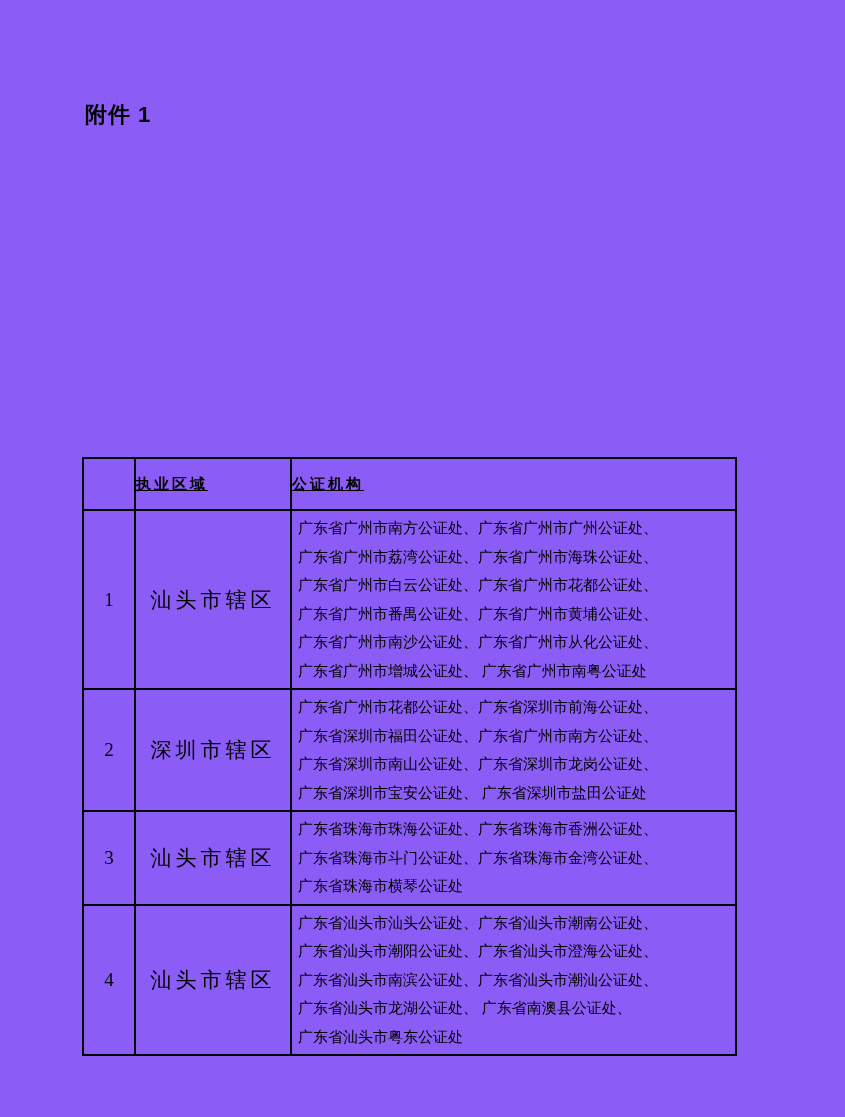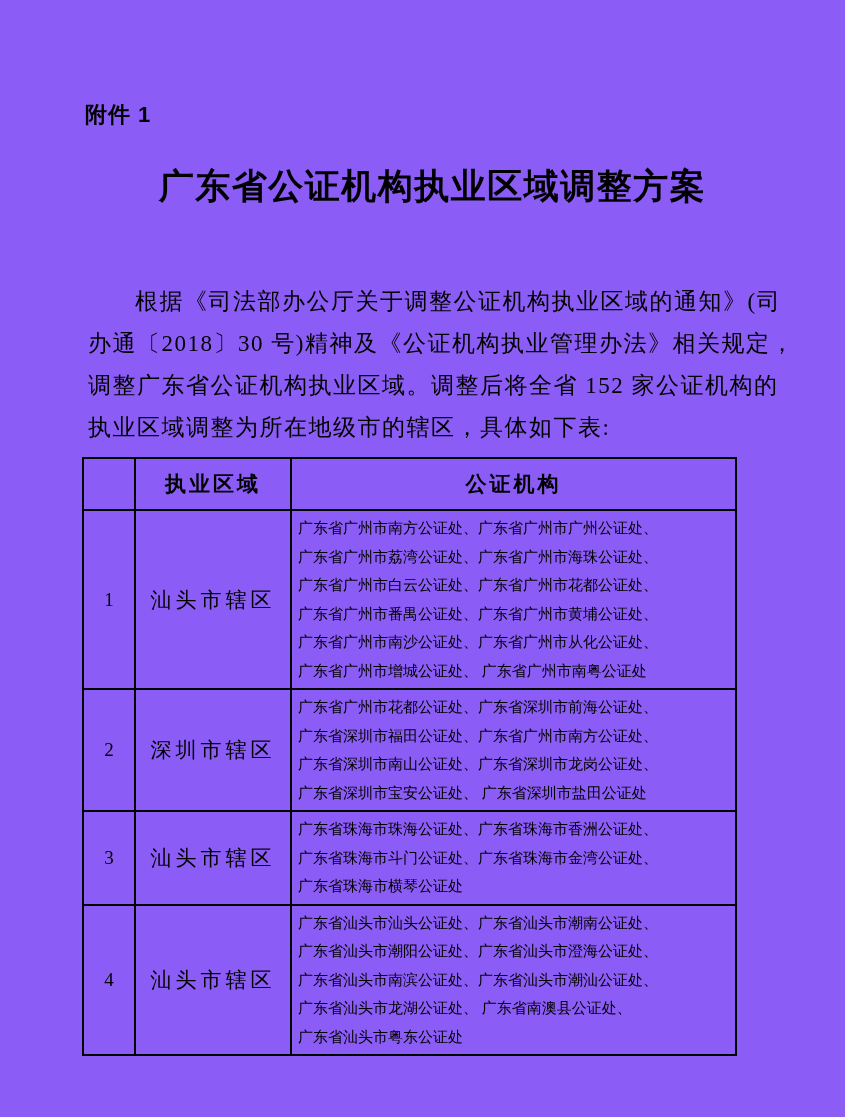--- a/index.html
+++ b/index.html
@@ -62,24 +62,25 @@
   .doc-table col.c-no     { width: 52px; }
   .doc-table col.c-region { width: 156px; }
   .doc-table col.c-organ  { width: 445px; }
   .doc-table th, .doc-table td {
     border: 2px solid #000000;
     padding: 0;
     vertical-align: middle;
   }
   .doc-table th {
     height: 50px;
-    font-size: 21px;
+    font-size: 15px;
     font-weight: bold;
     letter-spacing: 3px;
-    text-align: center;
+    text-align: left;
+    text-decoration: underline;
   }
   .cell-no {
     text-align: center;
     font-size: 19px;
   }
   .cell-region {
     text-align: center;
     font-size: 21px;
     letter-spacing: 4px;
   }
@@ -93,28 +94,21 @@
     white-space: nowrap;
   }
 </style>
 </head>
 <body>
 
 <div class="page">
 
   <div class="attachment-label">附件 1</div>
 
-  <div class="doc-title">广东省公证机构执业区域调整方案</div>
 
-  <div class="paragraph">
-    <div class="p-line indent">根据《司法部办公厅关于调整公证机构执业区域的通知》(司</div>
-    <div class="p-line">办通〔2018〕30 号)精神及《公证机构执业管理办法》相关规定，</div>
-    <div class="p-line">调整广东省公证机构执业区域。调整后将全省 152 家公证机构的</div>
-    <div class="p-line">执业区域调整为所在地级市的辖区，具体如下表:</div>
-  </div>
 
   <table class="doc-table">
     <colgroup>
       <col class="c-no">
       <col class="c-region">
       <col class="c-organ">
     </colgroup>
     <thead>
       <tr>
         <th></th>

